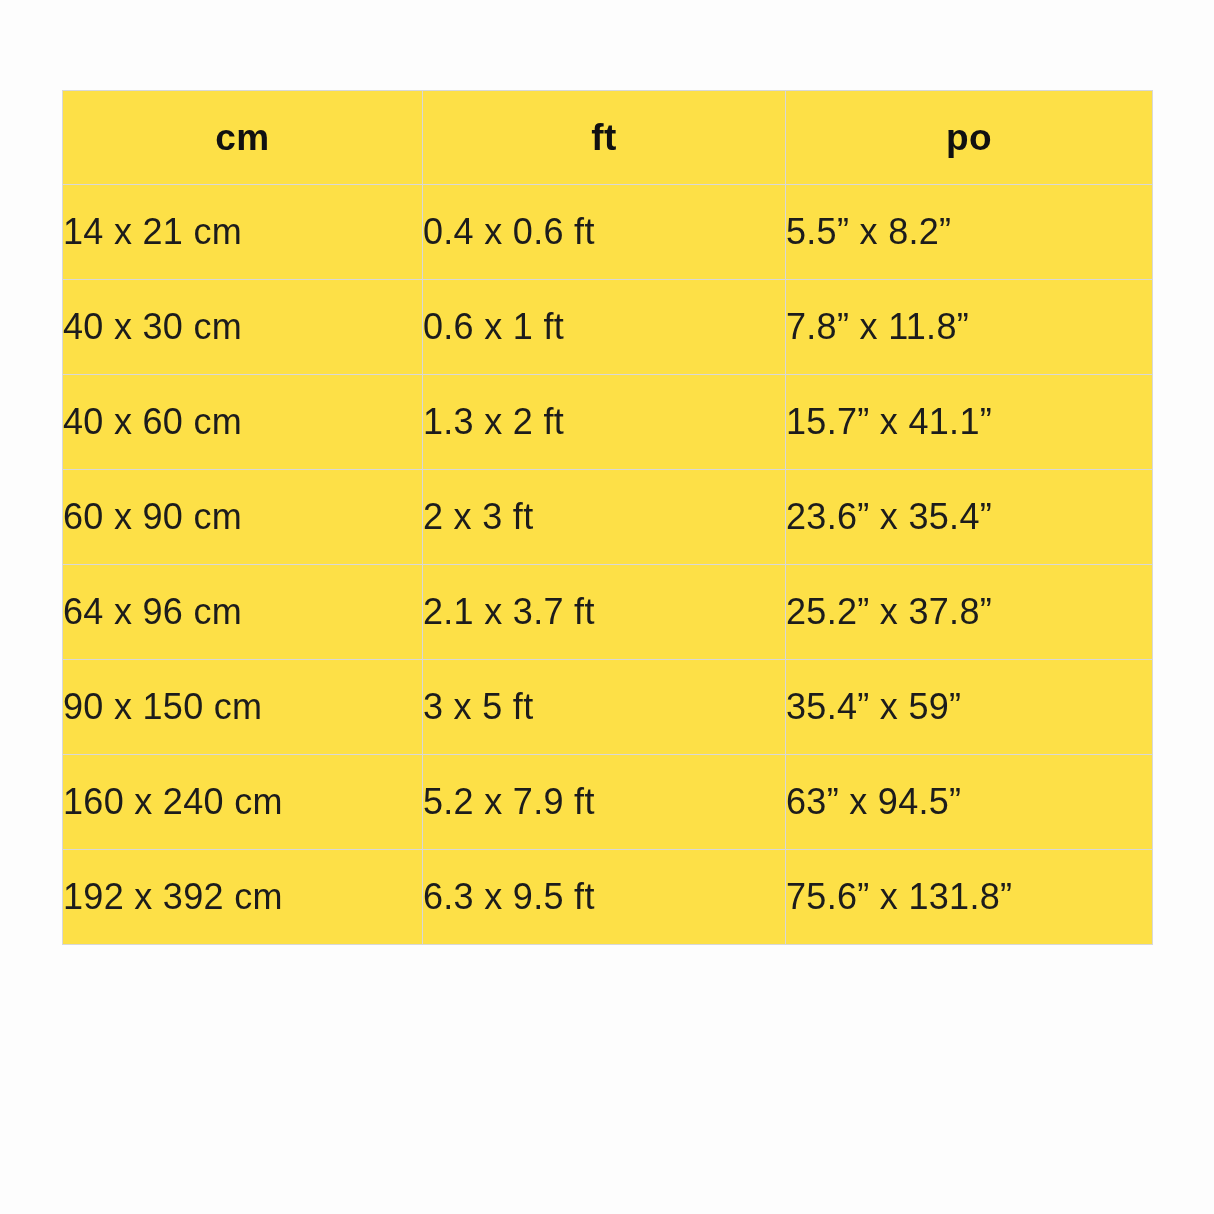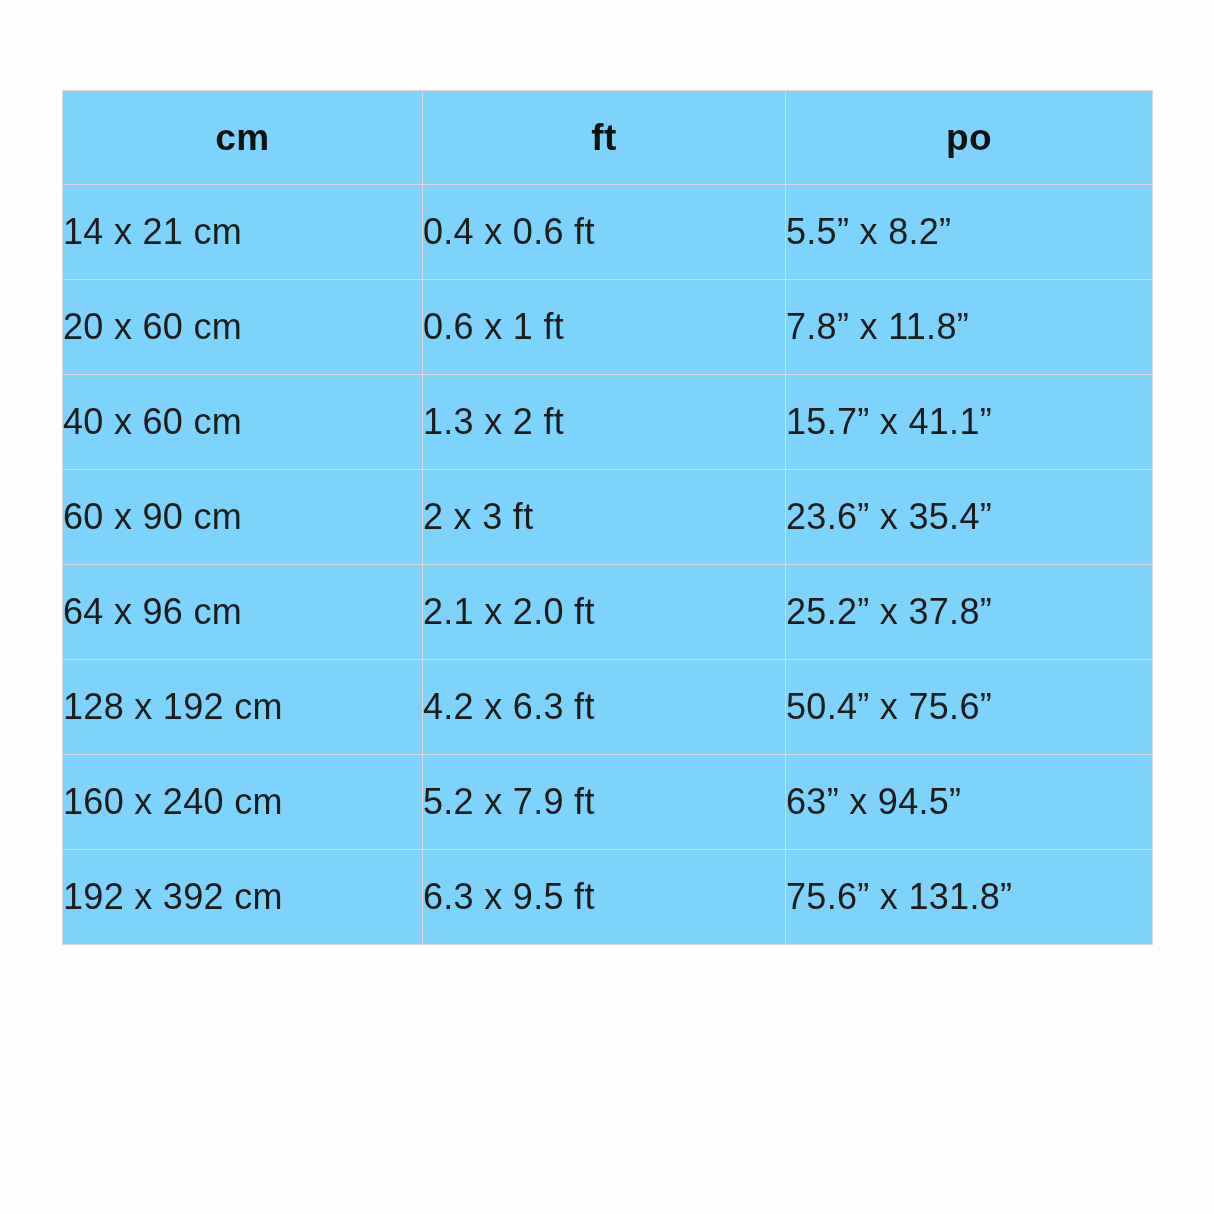--- a/index.html
+++ b/index.html
@@ -29,21 +29,21 @@
   table.size-table {
     border-collapse: collapse;
     width: 1090px;
     table-layout: fixed;
   }
   table.size-table td,
   table.size-table th {
     border: 1px solid #d8d8d8;
     vertical-align: middle;
     padding: 0;
-    background: #7dd3fc;
+    background: #fde047;
   }
   table.size-table th {
     height: 93px;
     font-size: 37px;
     font-weight: bold;
     color: #111111;
     letter-spacing: 0.5px;
   }
   table.size-table td {
     height: 94px;
@@ -74,43 +74,43 @@
           <th>po</th>
         </tr>
       </thead>
       <tbody>
         <tr>
           <td>14 x 21 cm</td>
           <td>0.4 x 0.6 ft</td>
           <td>5.5” x 8.2”</td>
         </tr>
         <tr>
-          <td>20 x 60 cm</td>
+          <td>40 x 30 cm</td>
           <td>0.6 x 1 ft</td>
           <td>7.8” x 11.8”</td>
         </tr>
         <tr>
           <td>40 x 60 cm</td>
           <td>1.3 x 2 ft</td>
           <td>15.7” x 41.1”</td>
         </tr>
         <tr>
           <td>60 x 90 cm</td>
           <td>2 x 3 ft</td>
           <td>23.6” x 35.4”</td>
         </tr>
         <tr>
           <td>64 x 96 cm</td>
-          <td>2.1 x 2.0 ft</td>
+          <td>2.1 x 3.7 ft</td>
           <td>25.2” x 37.8”</td>
         </tr>
         <tr>
-          <td>128 x 192 cm</td>
-          <td>4.2 x 6.3 ft</td>
-          <td>50.4” x 75.6”</td>
+          <td>90 x 150 cm</td>
+          <td>3 x 5 ft</td>
+          <td>35.4” x 59”</td>
         </tr>
         <tr>
           <td>160 x 240 cm</td>
           <td>5.2 x 7.9 ft</td>
           <td>63” x 94.5”</td>
         </tr>
         <tr>
           <td>192 x 392 cm</td>
           <td>6.3 x 9.5 ft</td>
           <td>75.6” x 131.8”</td>

